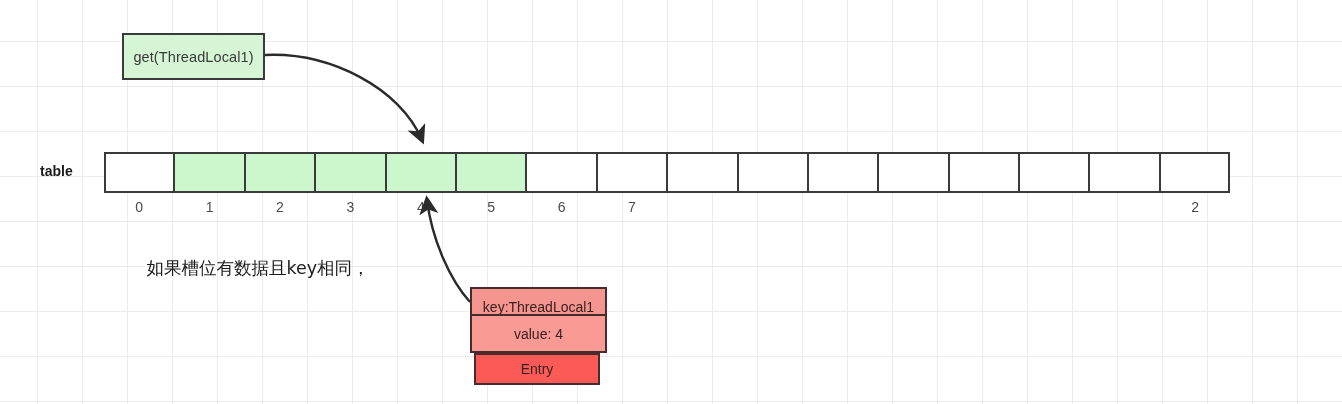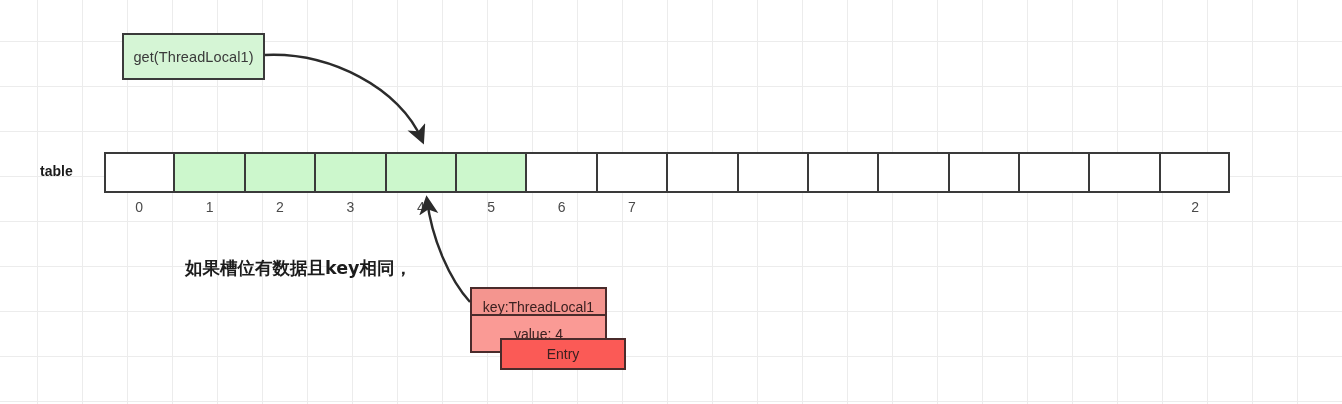--- a/index.html
+++ b/index.html
@@ -87,26 +87,26 @@
     width: 70.4px;
     text-align: center;
     font-size: 14px;
     color: #4a4a4a;
     top: 0;
   }
 
   
   .note-cn {
     position: absolute;
-    left: 132px;
+    left: 118px;
     top: 254px;
     width: 280px;
-    text-align: right;
+    text-align: center;
     font-size: 17.5px;
-    font-weight: bold;
+    font-weight: normal;
     line-height: 28px;
     color: #1c1c1c;
     font-family: "DejaVu Sans", "Liberation Sans", sans-serif;
   }
 
   
   .entry-key {
     position: absolute;
     left: 470px;
     top: 275px;
@@ -133,32 +133,31 @@
     box-sizing: border-box;
     display: flex;
     align-items: center;
     justify-content: center;
     font-size: 14px;
     color: #3b2020;
   }
   .entry-title {
     position: absolute;
     left: 474px;
-    top: 338px;
+    top: 353px;
     width: 126px;
     height: 32px;
     background: #fb5a56;
     border: 2px solid #4a2b2b;
     box-sizing: border-box;
     display: flex;
     align-items: center;
     justify-content: center;
     font-size: 14px;
     color: #3b2020;
-    margin-left: 26px;
   }
 
   
   .arrows {
     position: absolute;
     left: 0;
     top: 0;
     width: 1342px;
     height: 404px;
     pointer-events: none;

